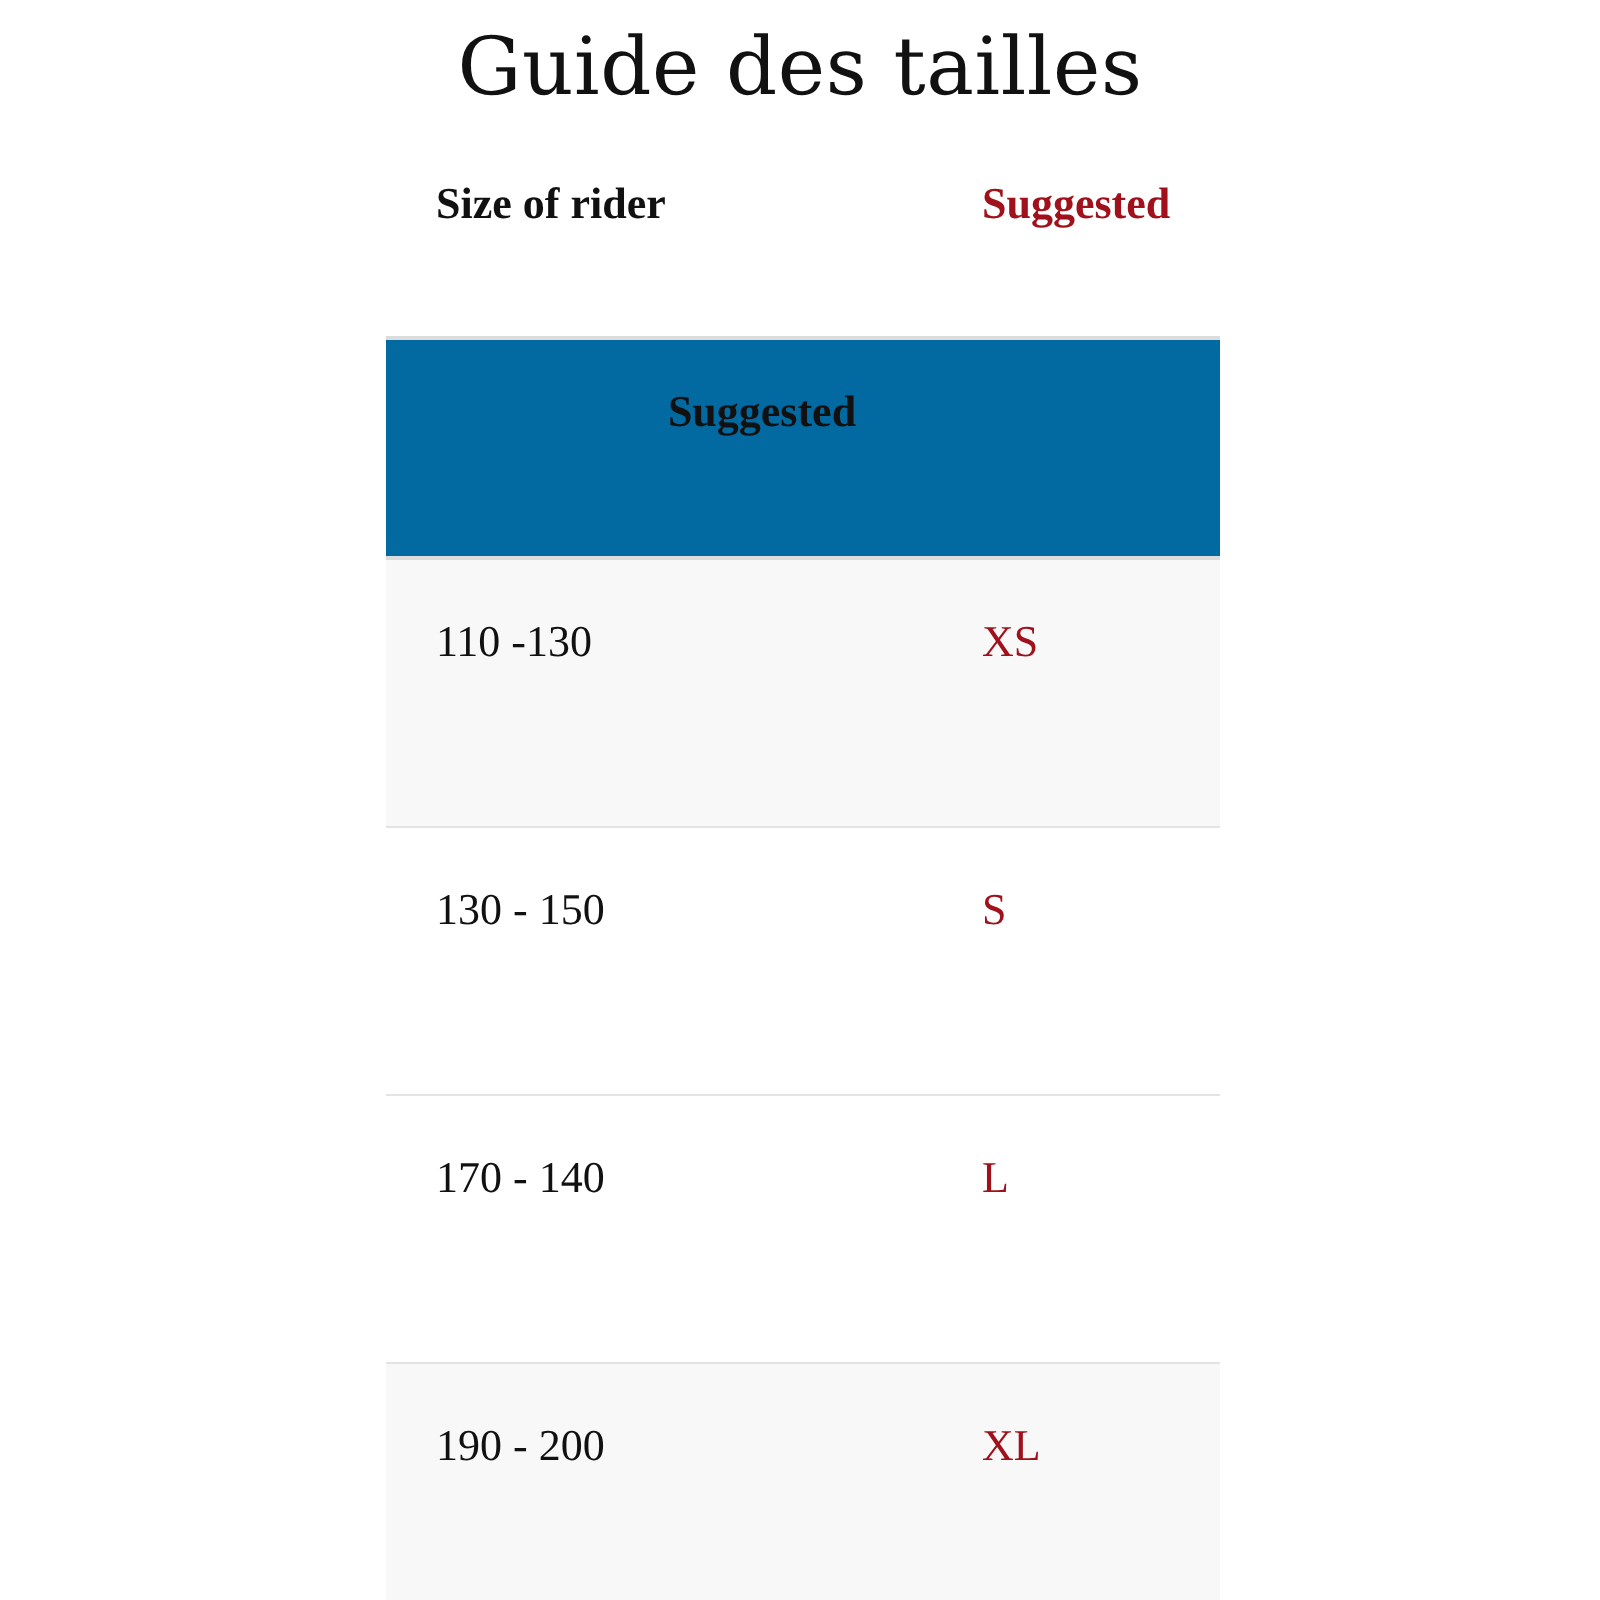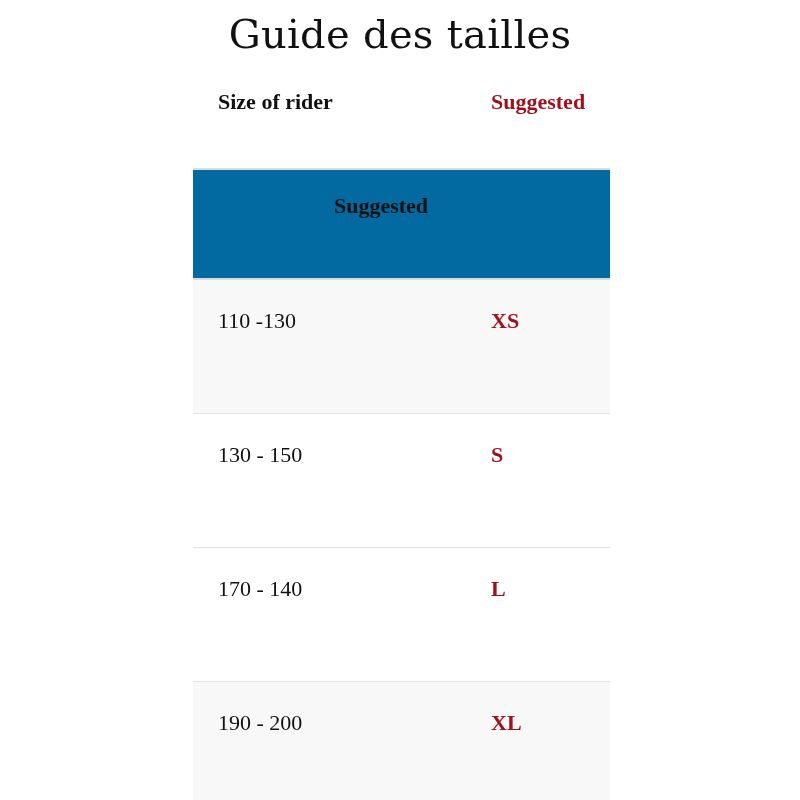--- a/index.html
+++ b/index.html
@@ -75,21 +75,21 @@
       left: 0;
       width: 376px;
       text-align: center;
       top: 23px;
       font-weight: bold;
       color: #111111;
     }
 
     .data .cell { top: 28px; }
     .data .cell.left { color: #111111; }
-    .data .cell.right { color: #a0111c; font-weight: bold; }
+    .data .cell.right { color: #a0111c; }
   </style>
 </head>
 <body>
 
 <h1 class="title">Guide des tailles</h1>
 
 <div class="table">
   <div class="row header">
     <span class="cell left">Size of rider</span>
     <span class="cell right">Suggested</span>

